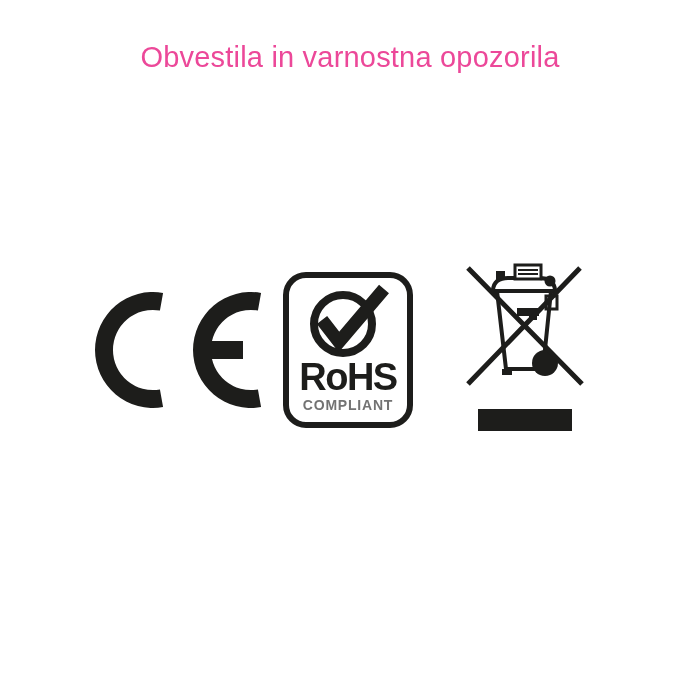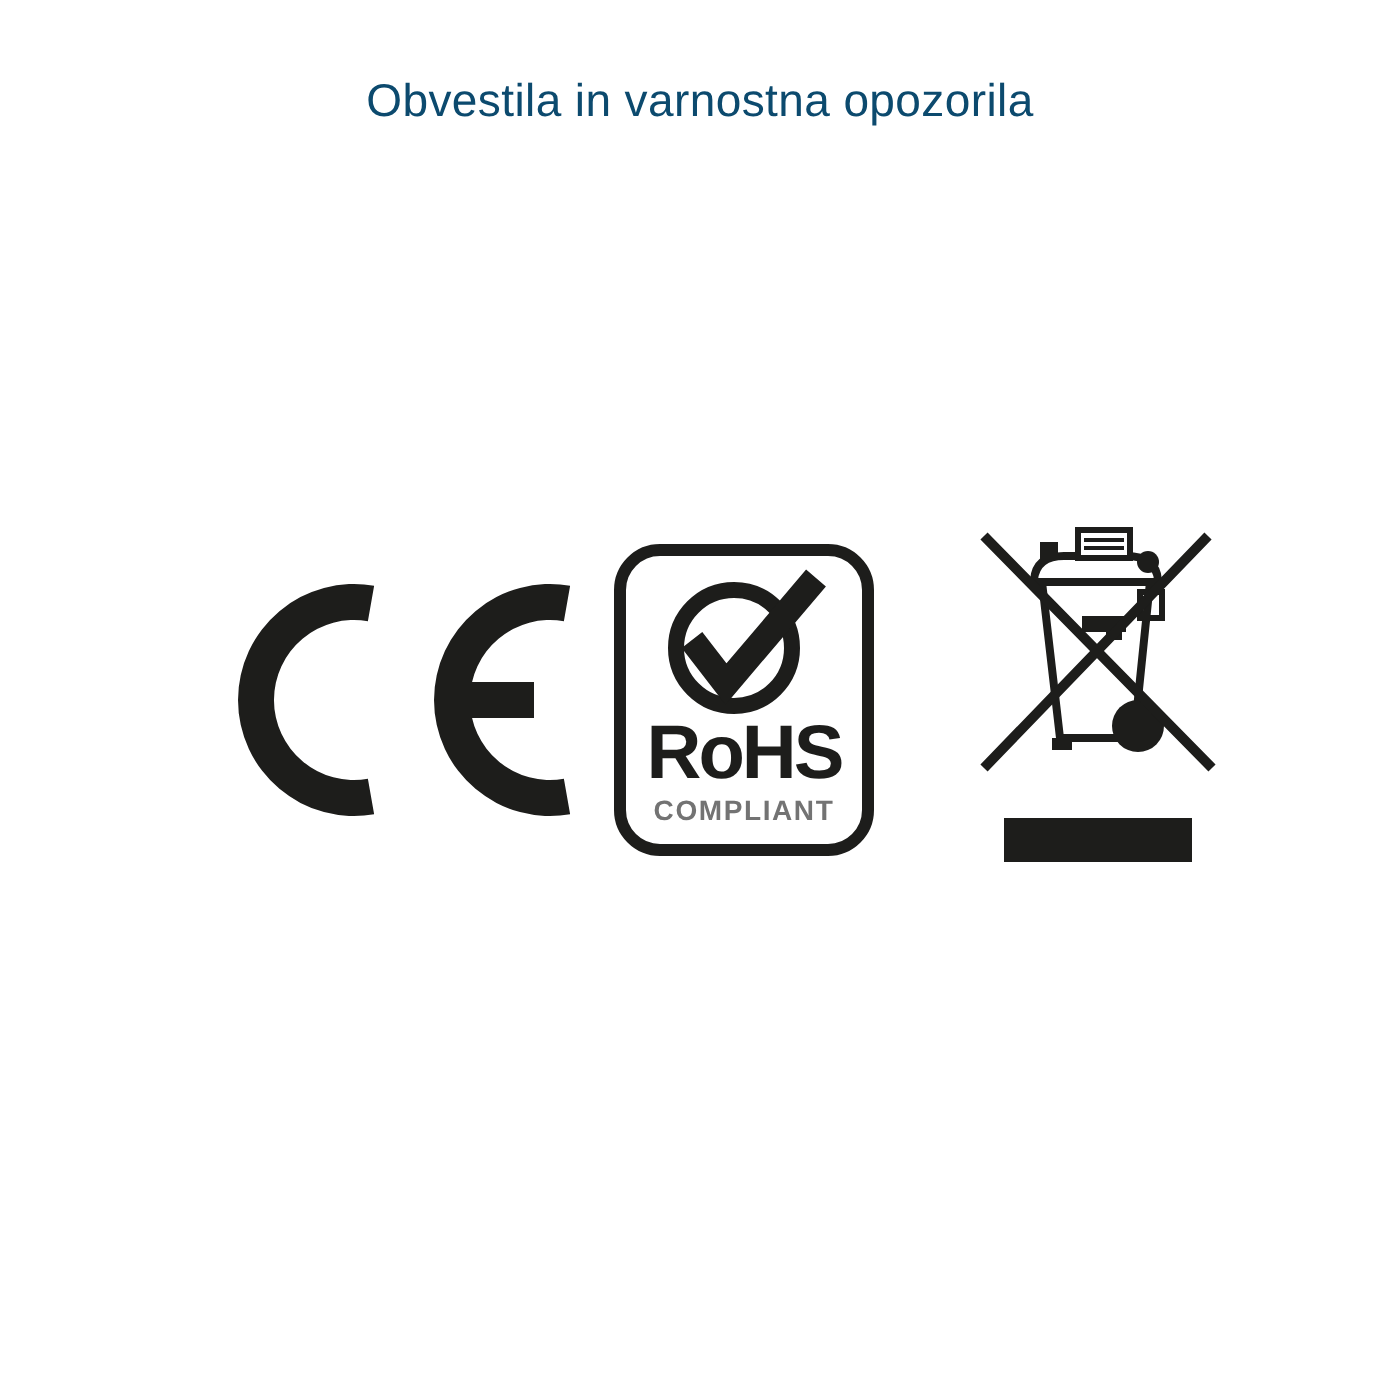--- a/index.html
+++ b/index.html
@@ -12,26 +12,26 @@
   #screen {
     position: relative;
     width: 700px; height: 700px;
     background: #ffffff;
   }
   .page-title {
     position: absolute;
     top: 22px; left: 0;
     width: 700px;
     text-align: center;
-    font-size: 23px;
+    font-size: 29px;
     font-weight: 400;
-    color: #0c4a6e;
+    color: #ec4899;
     letter-spacing: 0.2px;
   }
-  .mark { position: absolute; margin-left: 24px; }
+  .mark { position: absolute; }
   #ce-mark   { left: 95px;  top: 290px; }
   #weee-mark { left: 466px; top: 262px; }
 
   #rohs-badge {
     left: 283px; top: 272px;
     width: 130px; height: 156px;
     box-sizing: border-box;
     border: 6px solid #1d1d1b;
     border-radius: 23px;
     background: #ffffff;

